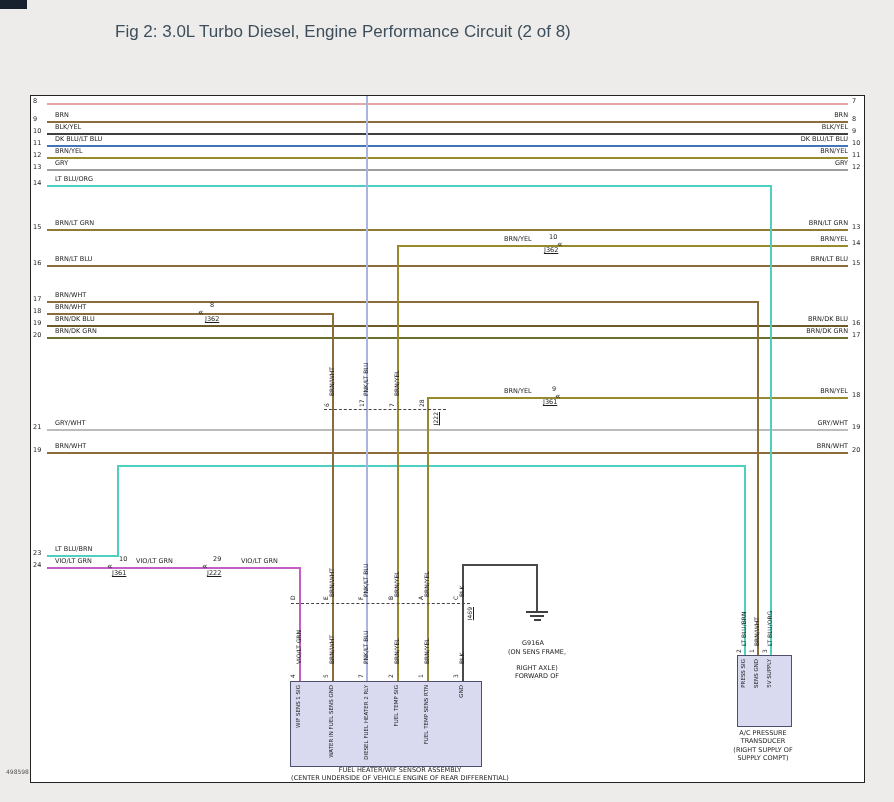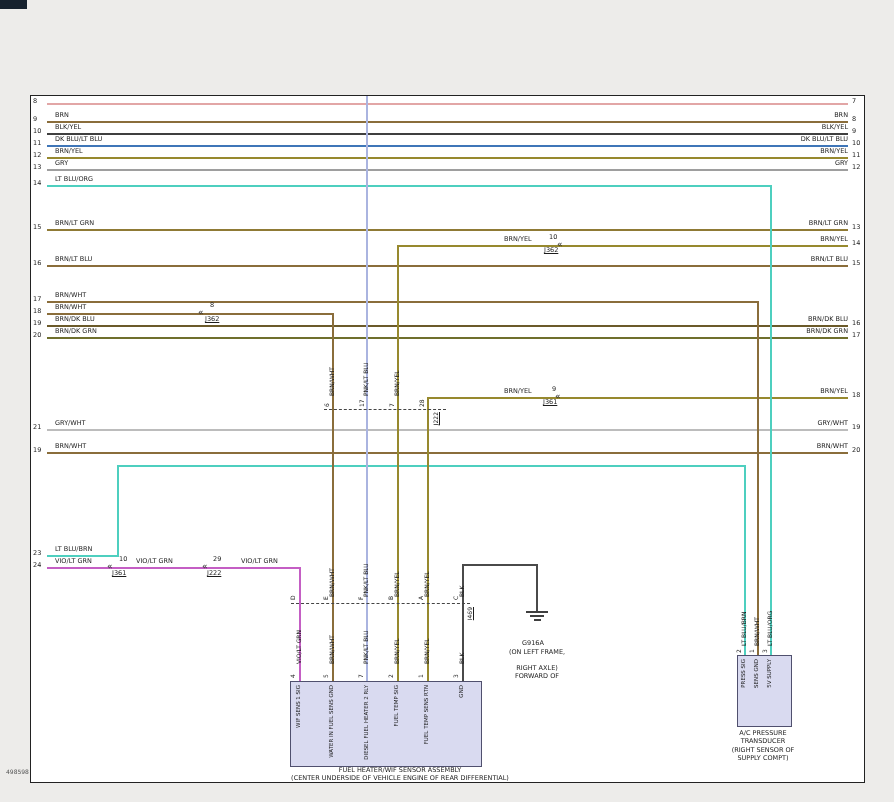--- a/index.html
+++ b/index.html
@@ -24,20 +24,21 @@
   .c-teal{background:#4ecfbf}.c-bgrn{background:#8f7a35}.c-dkblu{background:#6b5a2a}
   .c-dkgrn{background:#6f6f2d}.c-gwht{background:#bcbcbc}.c-vio{background:#c45ec4}
   .c-pnk{background:#aab4e0}.c-dk{background:#4a4a4a}
 </style>
 </head>
 <body>
 
 <div id="page">
 
   <div style="position:absolute;left:0;top:0;width:27px;height:9px;background:#17222e"></div>
+  <div class="title">Fig 2: 3.0L Turbo Diesel, Engine Performance Circuit (2 of 8)</div>
 
   <div class="frame"></div>
 
   <div class="hw c-pink" style="left:47px;top:103px;width:801px"></div>
   <div class="hw c-brn" style="left:47px;top:121px;width:801px"></div>
   <div class="hw c-blk" style="left:47px;top:133px;width:801px"></div>
   <div class="hw c-blu" style="left:47px;top:145px;width:801px"></div>
   <div class="hw c-byel" style="left:47px;top:157px;width:801px"></div>
   <div class="hw c-gry" style="left:47px;top:169px;width:801px"></div>
   <div class="hw c-teal" style="left:47px;top:185px;width:725px"></div>
@@ -207,36 +208,36 @@
   <span class="vd s" style="left:328px;top:685px">WATER IN FUEL SENS GND</span>
   <span class="vd s" style="left:363px;top:685px">DIESEL FUEL HEATER 2 RLY</span>
   <span class="vd s" style="left:393px;top:685px">FUEL TEMP SIG</span>
   <span class="vd s" style="left:423px;top:685px">FUEL TEMP SENS RTN</span>
   <span class="vd s" style="left:458px;top:685px">GND</span>
 
   <div class="cap" style="left:250px;top:766px;width:300px">FUEL HEATER/WIF SENSOR ASSEMBLY</div>
   <div class="cap" style="left:215px;top:774px;width:370px">(CENTER UNDERSIDE OF VEHICLE ENGINE OF REAR DIFFERENTIAL)</div>
 
   <div class="cap" style="left:493px;top:639px;width:80px">G916A</div>
-  <div class="cap" style="left:497px;top:648px;width:80px">(ON LEFT FRAME,</div>
+  <div class="cap" style="left:497px;top:648px;width:80px">(ON SENS FRAME,</div>
   <div class="cap" style="left:497px;top:672px;width:80px">FORWARD OF</div>
   <div class="cap" style="left:497px;top:664px;width:80px">RIGHT AXLE)</div>
 
   <span class="v" style="left:740px;top:646px">LT BLU/BRN</span>
   <span class="v" style="left:753px;top:646px">BRN/WHT</span>
   <span class="v" style="left:766px;top:646px">LT BLU/ORG</span>
 
   <span class="v" style="left:735px;top:653px">2</span>
   <span class="v" style="left:748px;top:653px">1</span>
   <span class="v" style="left:761px;top:653px">3</span>
 
   <span class="vd s" style="left:740px;top:659px">PRESS SIG</span>
   <span class="vd s" style="left:753px;top:659px">SENS GND</span>
   <span class="vd s" style="left:766px;top:659px">5V SUPPLY</span>
 
   <div class="cap" style="left:713px;top:729px;width:100px">A/C PRESSURE</div>
   <div class="cap" style="left:713px;top:737px;width:100px">TRANSDUCER</div>
-  <div class="cap" style="left:713px;top:746px;width:100px">(RIGHT SENSOR OF</div>
+  <div class="cap" style="left:713px;top:746px;width:100px">(RIGHT SUPPLY OF</div>
   <div class="cap" style="left:713px;top:754px;width:100px">SUPPLY COMPT)</div>
 
   <span class="lbl" style="left:6px;top:768px;font-size:6px;color:#555">498598</span>
 
 </div>
 
 </body></html>

